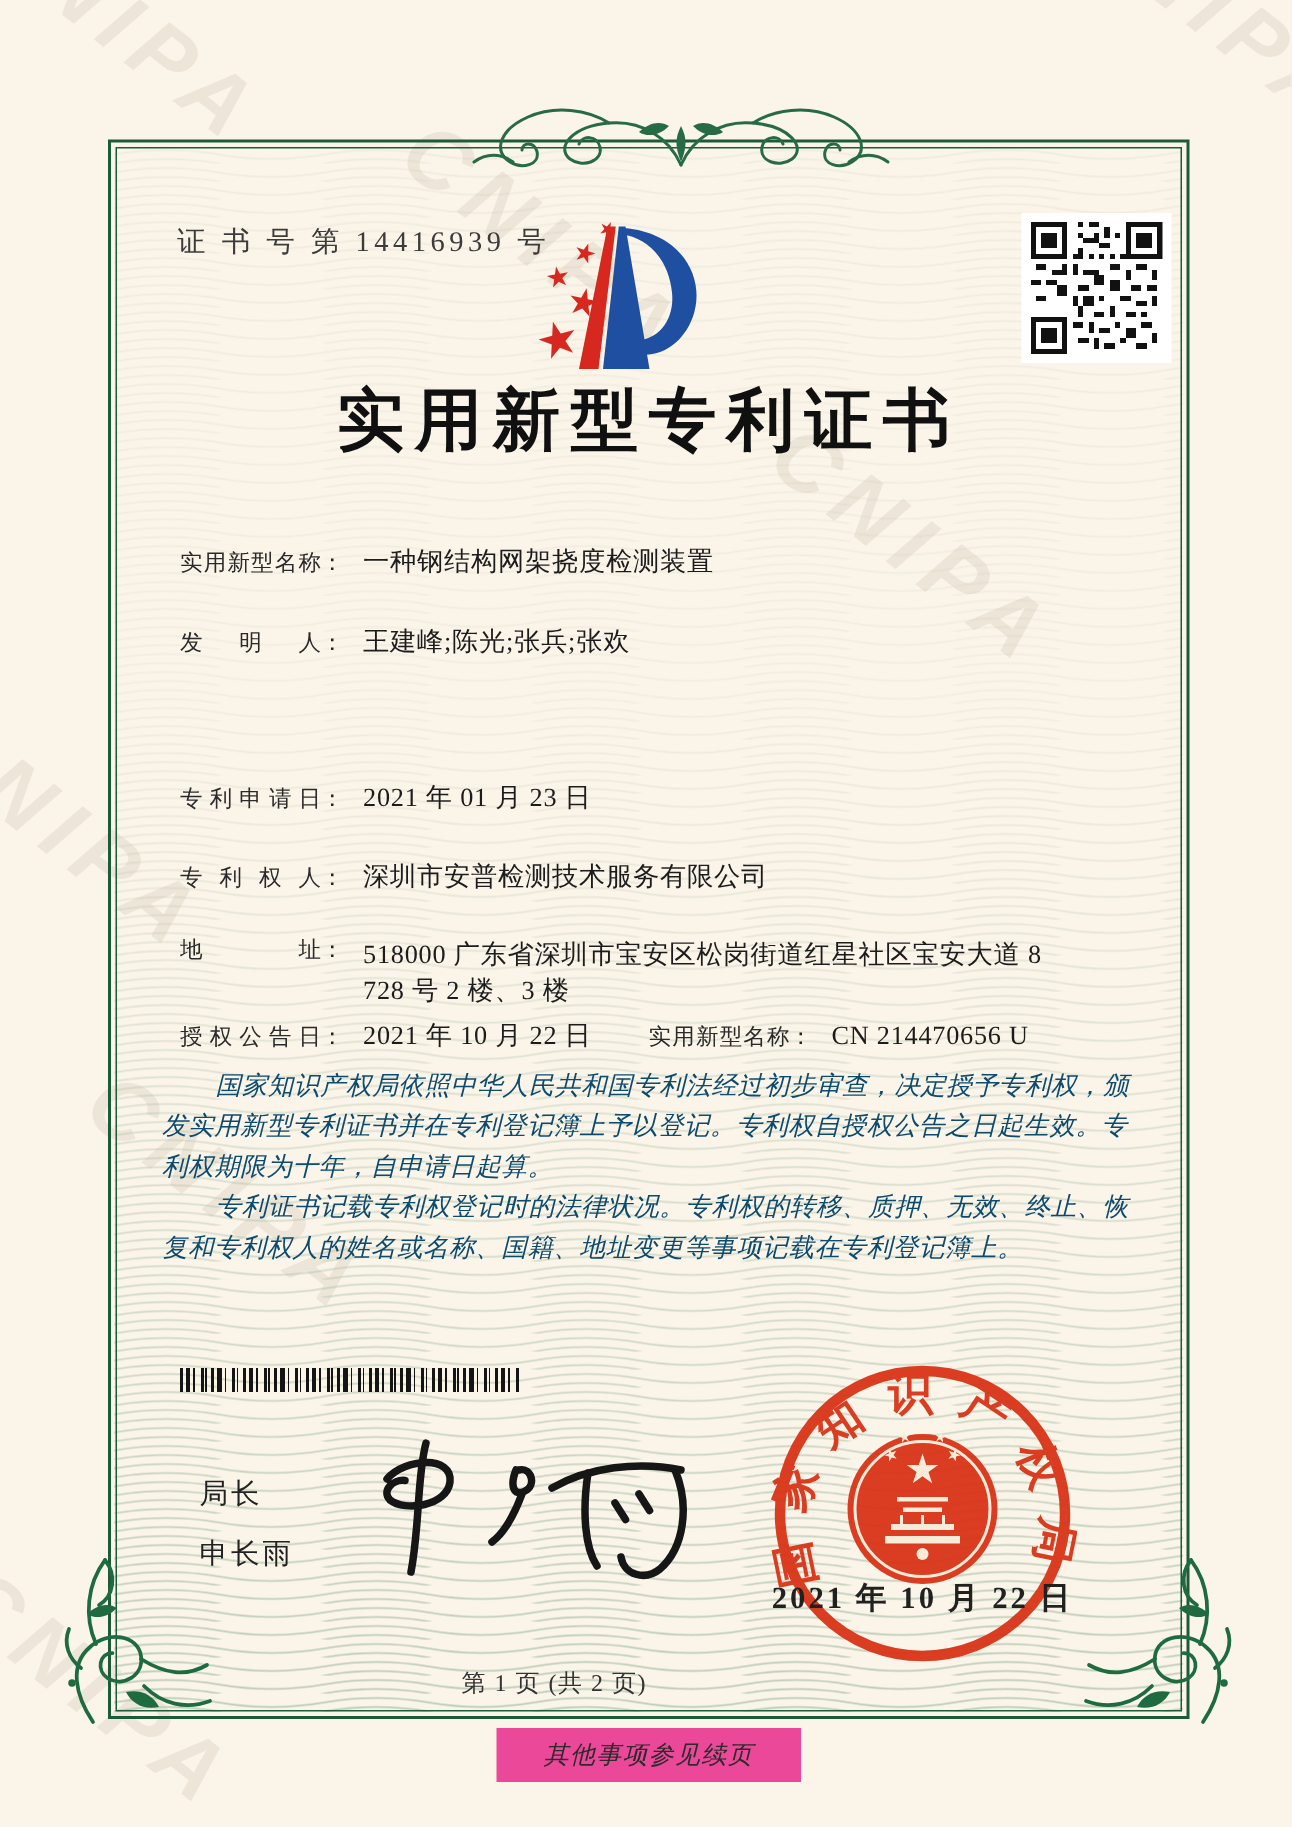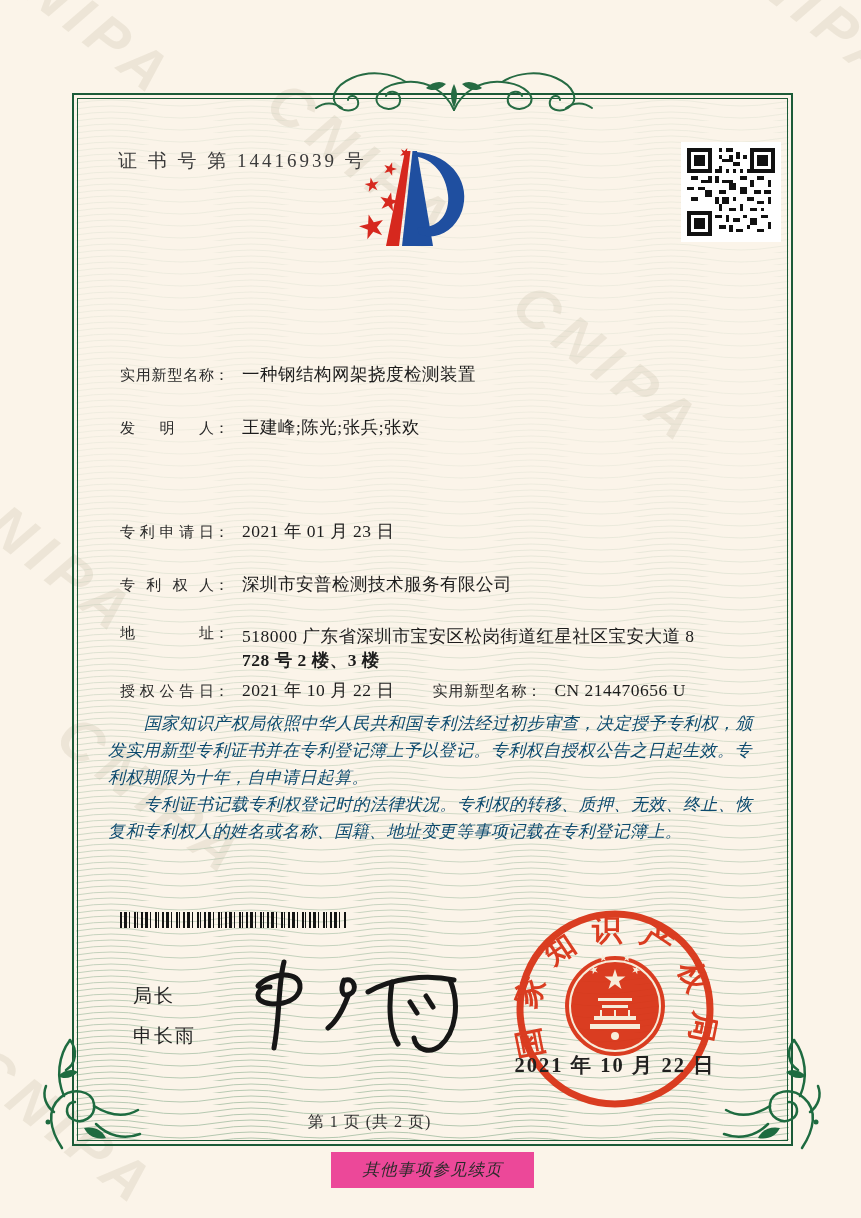--- a/index.html
+++ b/index.html
@@ -44,21 +44,21 @@
   }
   
   .field-row { position:absolute; left:120px; white-space:nowrap; z-index:3; }
   .f-label {
     display:inline-block; width:94px; font-size:15px; color:#2a2a2a;
     text-align:justify; text-align-last:justify; vertical-align:baseline;
   }
   .f-colon { font-size:15px; }
   .f-value { font-size:17.5px; margin-left:13px; letter-spacing:.5px; color:#1c1c1c; }
   .f-multi { display:inline-block; vertical-align:top; }
-  .f-multi .line2 { margin-top:5px;font-weight:bold; }
+  .f-multi .line2 { margin-top:5px; }
   .pair2 { margin-left:34px; }
   
   .body-text {
     position:absolute; left:108px; top:710px; width:650px; z-index:3;
     font-size:17px; line-height:27px; font-style:italic; color:#0c4a6e; letter-spacing:.4px;
   }
   .body-text p { text-indent:2.1em; }
   
   .barcode {
     position:absolute; left:120px; top:912px; width:226px; height:16px; z-index:3;
@@ -249,20 +249,21 @@
         <rect x="9" y="22" width="2" height="1"></rect>
           <rect x="12" y="22" width="1" height="2"></rect>
           <rect x="14" y="23" width="2" height="1"></rect>
         <rect x="17" y="22" width="1" height="1"></rect>
           <rect x="20" y="23" width="2" height="1"></rect>
           <rect x="23" y="21" width="1" height="2"></rect>
       </g>
     </svg>
   </div>
 
+  <div class="title">实用新型专利证书</div>
 
   <div class="field-row" style="top:362px;">
     <span class="f-label">实用新型名称</span><span class="f-colon">：</span><span class="f-value">一种钢结构网架挠度检测装置</span>
   </div>
   <div class="field-row" style="top:415px;">
     <span class="f-label">发明人</span><span class="f-colon">：</span><span class="f-value">王建峰;陈光;张兵;张欢</span>
   </div>
   <div class="field-row" style="top:519px;">
     <span class="f-label">专利申请日</span><span class="f-colon">：</span><span class="f-value">2021 年 01 月 23 日</span>
   </div>

